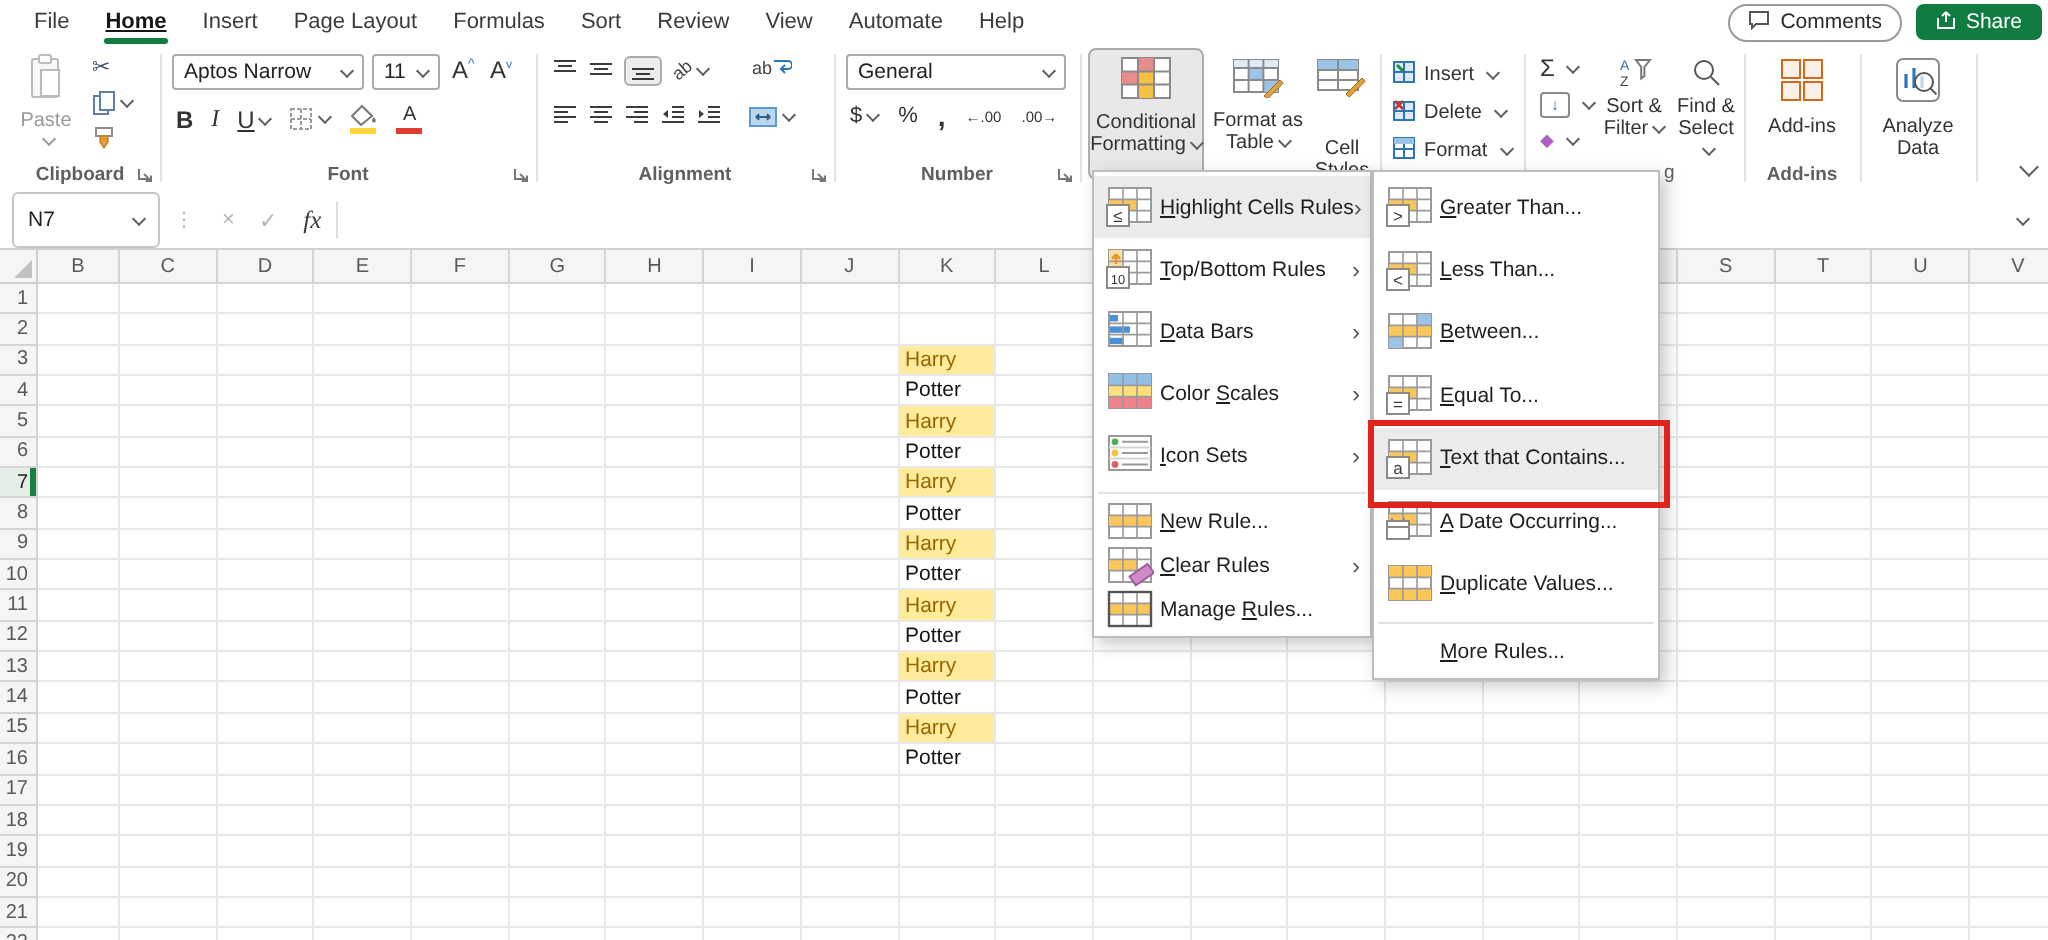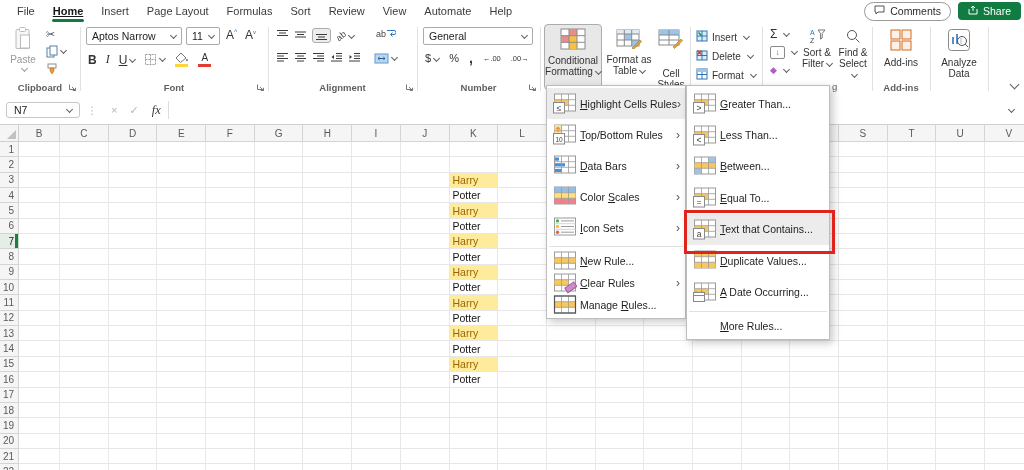--- a/index.html
+++ b/index.html
@@ -35,21 +35,21 @@
   .selicon{border:1px solid #ACACAC;background:#EDEDED;border-radius:3px;padding:1px 2px;display:flex;}
   .ab-rot{display:inline-block;transform:rotate(-40deg);font-size:9px;color:#444;}
   .dec{font-size:7.5px;color:#333;letter-spacing:0;}
   .rbig{display:flex;flex-direction:column;align-items:center;text-align:center;line-height:1.15;font-size:10px;color:#333;}
   .pressed{border:1px solid #ACACAC;background:#E8E8E8;border-radius:4px;}
   .crow{position:absolute;display:flex;align-items:center;gap:4px;font-size:10px;color:#333;white-space:nowrap;}
   .fillbox{display:inline-flex;width:13px;height:11px;border:1px solid #8a8a8a;border-radius:2px;align-items:center;justify-content:center;font-size:8px;color:#2E75B6;background:#fff;}
   .collapse{position:absolute;right:6px;bottom:6px;}
   
   .fbar{position:absolute;top:96px;left:0;right:0;height:29px;background:#fff;border-bottom:1px solid #D0D0D0;display:flex;align-items:center;box-sizing:border-box;}
-  .namebox{margin-left:6px;width:74px;height:16px;border:1px solid #C6C6C6;border-radius:3px;display:flex;align-items:center;padding:0 7px;font-size:10.5px;color:#222;box-sizing:border-box;}
+  .namebox{margin-left:6px;width:74px;height:28px;border:1px solid #C6C6C6;border-radius:3px;display:flex;align-items:center;padding:0 7px;font-size:10.5px;color:#222;box-sizing:border-box;}
   .namebox span.nb{flex:1;}
   .dots{color:#b0b0b0;margin:0 7px;font-size:10px;letter-spacing:1px;}
   .fxx{color:#b5b5b5;font-size:11px;margin:0 6px;}
   .fxi{font-style:italic;font-family:"Liberation Serif",serif;font-size:12.5px;color:#3b3b3b;margin:0 7px;}
   .fdiv{width:1px;height:18px;background:#DCDCDC;margin-right:2px;}
   .finput{flex:1;height:100%;}
   
   #sheet{position:absolute;top:125px;left:0;width:1040px;height:360px;display:grid;grid-template-columns:19px 41px repeat(20,48.7px);grid-template-rows:17px repeat(22,15.35px);background:#fff;}
   .corner{background:#F5F5F5;border-right:1px solid #CFCFCF;border-bottom:1px solid #CFCFCF;position:relative;}
   .corner::after{content:"";position:absolute;right:2px;bottom:2px;border-style:solid;border-width:0 0 9px 9px;border-color:transparent transparent #C2C2C2 transparent;}
@@ -1077,42 +1077,42 @@
             <rect x="0.5" y="9.5" width="11" height="10.5" fill="#fff" stroke="#8a8a8a"></rect>
             <text x="6" y="17.8" font-size="8.5" text-anchor="middle" fill="#3b3b3b" font-family="Liberation Sans">a</text>
           </svg>
         </span>
         <span class="mi-lb"><u>T</u>ext that Contains...</span>
       </div>
       <div class="mi">
         <span class="mi-ic">
           <svg width="24" height="21" viewBox="0 0 24 21">
             <rect x="1.5" y="1" width="21" height="17" fill="#fff" stroke="#9a9a9a"></rect>
-            <rect x="1.5" y="1" width="21" height="5.7" fill="#FBC75B"></rect>
-            <rect x="1.5" y="12.3" width="21" height="5.7" fill="#FBC75B"></rect>
-            <path d="M1.5 6.7h21M1.5 12.3h21M8.5 1v17M15.5 1v17" stroke="#9a9a9a" stroke-width="0.8" fill="none"></path>
-          </svg>
-        </span>
-        <span class="mi-lb"><u>D</u>uplicate Values...</span>
-      </div>
-      <div class="mi">
-        <span class="mi-ic">
-          <svg width="24" height="21" viewBox="0 0 24 21">
-            <rect x="1.5" y="1" width="21" height="17" fill="#fff" stroke="#9a9a9a"></rect>
             <rect x="1.5" y="6.7" width="14" height="5.6" fill="#FBC75B"></rect>
             <path d="M1.5 6.7h21M1.5 12.3h21M8.5 1v17M15.5 1v17" stroke="#9a9a9a" stroke-width="0.8" fill="none"></path>
             <g>
               <rect x="0.5" y="10.5" width="11" height="9" fill="#fff" stroke="#8a8a8a"></rect>
               <path d="M0.5 13.5h11" stroke="#8a8a8a"></path>
               <path d="M3 10.5V9M9 10.5V9" stroke="#8a8a8a"></path>
             </g>
           </svg>
         </span>
         <span class="mi-lb"><u>A</u> Date Occurring...</span>
       </div>
+      <div class="mi">
+        <span class="mi-ic">
+          <svg width="24" height="21" viewBox="0 0 24 21">
+            <rect x="1.5" y="1" width="21" height="17" fill="#fff" stroke="#9a9a9a"></rect>
+            <rect x="1.5" y="1" width="21" height="5.7" fill="#FBC75B"></rect>
+            <rect x="1.5" y="12.3" width="21" height="5.7" fill="#FBC75B"></rect>
+            <path d="M1.5 6.7h21M1.5 12.3h21M8.5 1v17M15.5 1v17" stroke="#9a9a9a" stroke-width="0.8" fill="none"></path>
+          </svg>
+        </span>
+        <span class="mi-lb"><u>D</u>uplicate Values...</span>
+      </div>
       <div class="msep"></div>
       <div class="mi small">
         <span class="mi-ic"></span>
         <span class="mi-lb"><u>M</u>ore Rules...</span>
       </div>
     </div>
   <div class="red-box"></div>
 
 </div>
 

